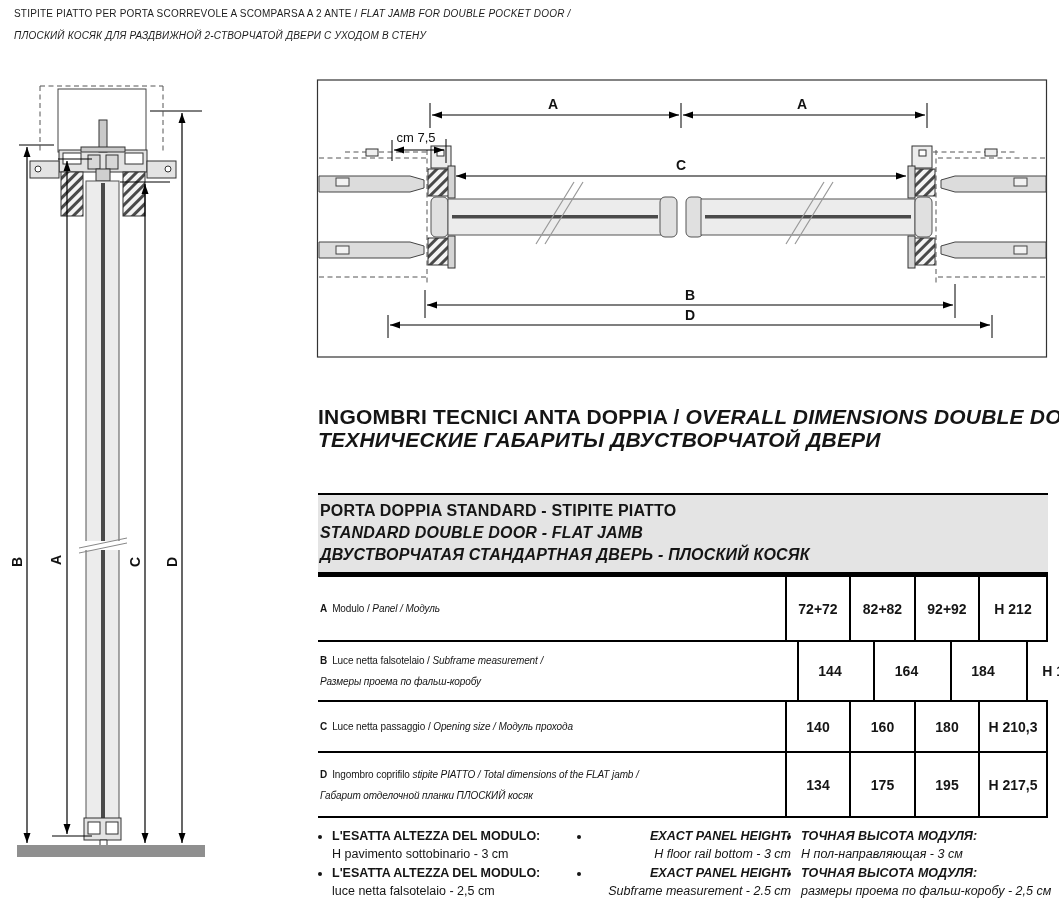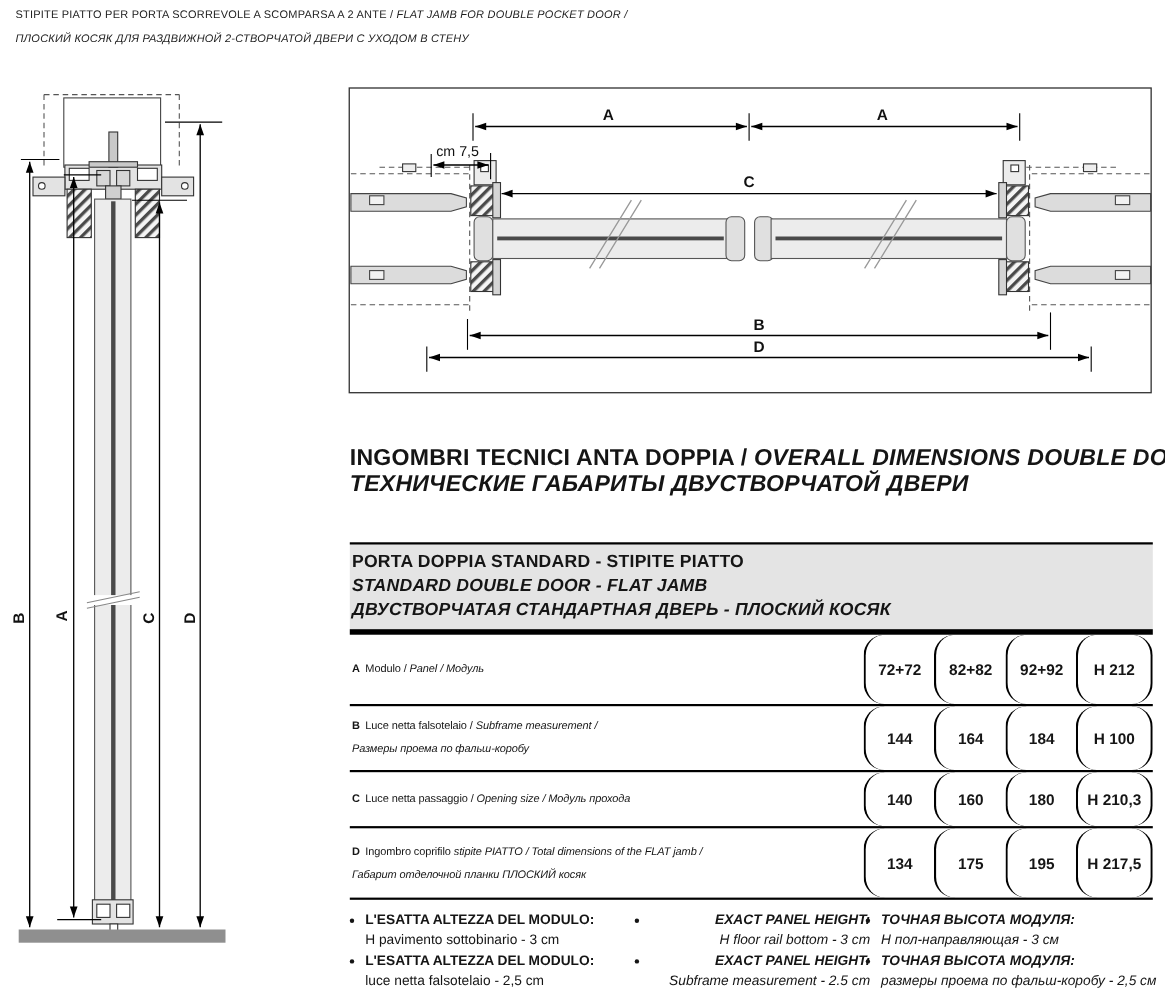--- a/index.html
+++ b/index.html
@@ -26,26 +26,26 @@
 
   
   .mid-heading{position:absolute;left:318px;top:405px;font-size:21px;font-weight:bold;
                line-height:23px;letter-spacing:.2px;white-space:nowrap;}
 
   
   .tbl{position:absolute;left:318px;top:493px;width:730px;}
   .tbl-head{background:#e4e4e4;border-top:2px solid #000;border-bottom:5px solid #000;
             padding:5px 8px 6px 2px;font-size:16px;line-height:22px;letter-spacing:.2px;white-space:nowrap;}
   .tr{display:grid;grid-template-columns:467px 64px 65px 64px 70px;border-bottom:2px solid #000;}
-  .r-a{height:63px;}.r-b{height:58px;}.r-c{height:49px;}.r-d{height:63px;}
+  .r-a{height:63px;}.r-b{height:58px;gap:12px;}.r-c{height:49px;}.r-d{height:63px;}
   .lbl{display:flex;flex-direction:column;justify-content:center;padding-left:2px;
        font-size:10px;line-height:21px;letter-spacing:-.1px;}
   .lbl .ltr{margin-right:5px;}
   .val{border-left:2px solid #000;display:flex;align-items:center;justify-content:center;
-       font-weight:bold;font-size:14px;border-radius:19px;}
+       font-weight:bold;font-size:14px;}
   .val.last{border-right:2px solid #000;}
 
   
   .notes{position:absolute;top:828px;left:0;width:1059px;font-size:12.5px;}
   .nc{position:absolute;top:0;margin:0;padding:0 0 0 14px;list-style:disc;}
   .nc-it{left:318px;width:250px;}
   .nc-en{left:577px;width:200px;text-align:right;}
   .nc-ru{left:787px;width:262px;}
   .nc li{margin:0 0 3px 0;}
   .nt{font-weight:bold;line-height:16px;white-space:nowrap;}

